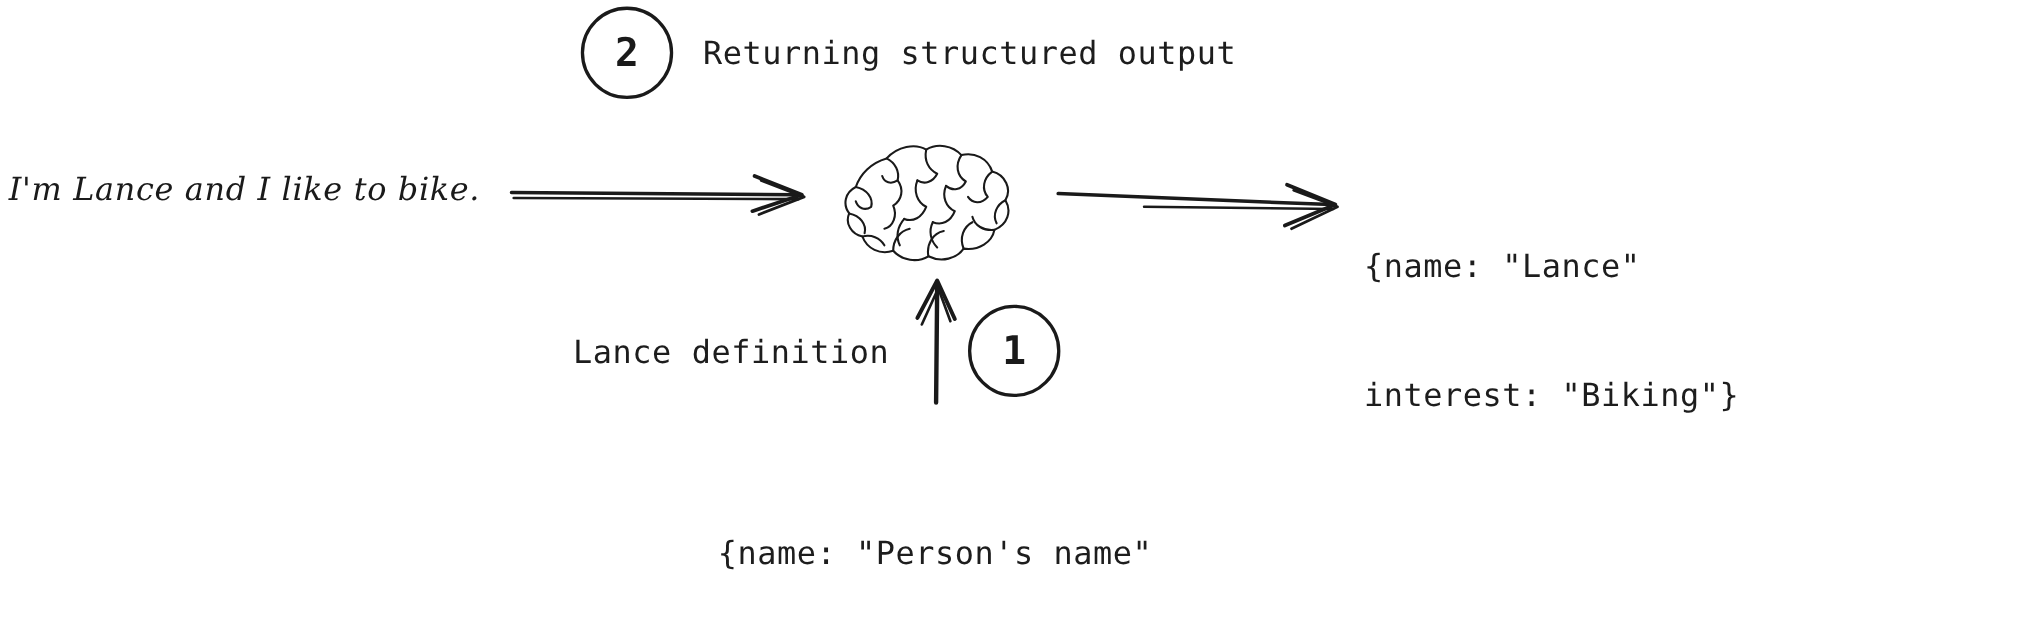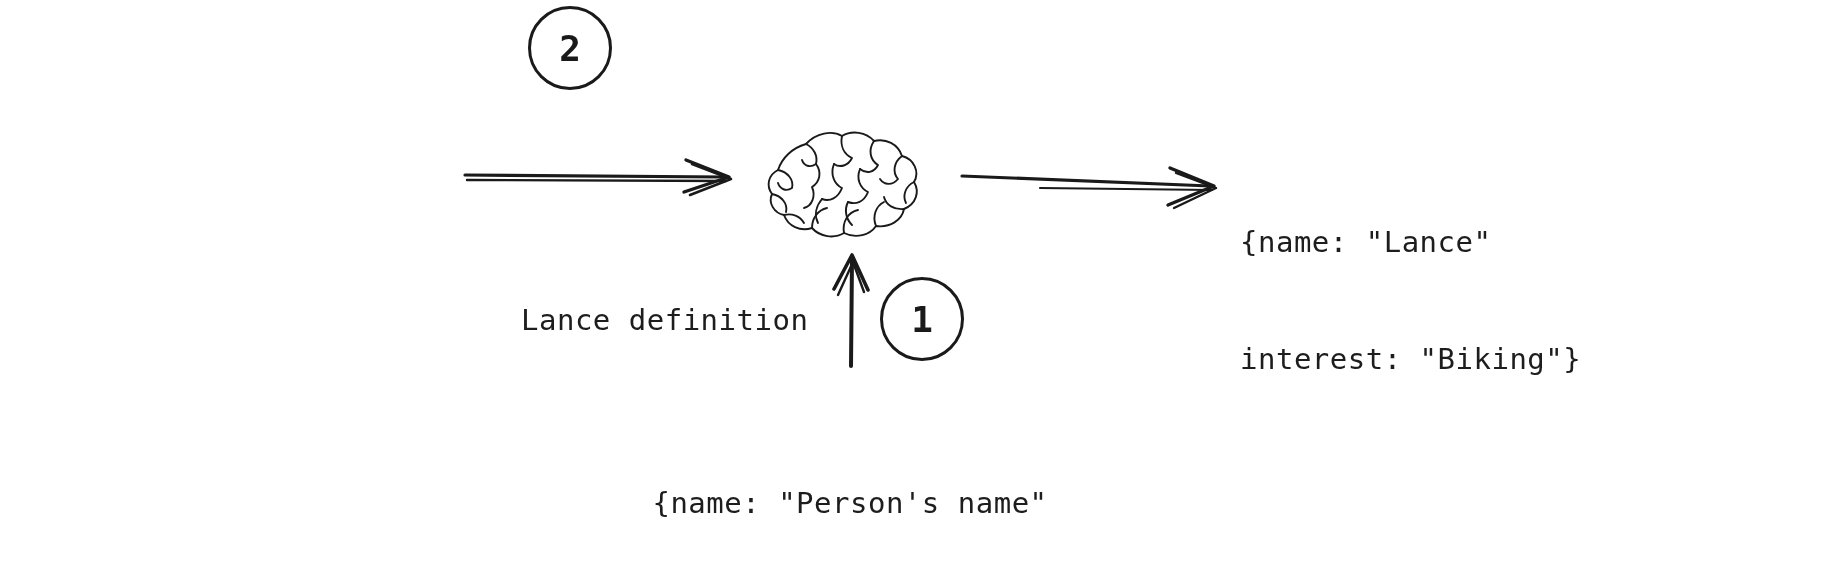--- a/index.html
+++ b/index.html
@@ -164,22 +164,24 @@
       <path d="M142 91 C132 92 124 87 122 79"></path>
       <path d="M114 108 C110 98 114 88 122 84"></path>
       <path d="M82 115 C80 104 86 94 96 92"></path>
       <path d="M50 110 C50 100 56 92 65 90"></path>
       <path d="M22 97 C30 95 38 98 42 105"></path>
       <path d="M60 81 C54 88 52 97 56 105"></path>
       <path d="M86 84 C82 92 84 101 90 107"></path>
     </g>
   </svg>
 
+  <div class="abs hand" id="input-text">I'm Lance and I like to bike.</div>
 
   <div class="abs step-circle" id="step-circle-2">2</div>
+  <div class="abs mono" id="step2-label">Returning structured output</div>
 
   <div class="abs step-circle" id="step-circle-1">1</div>
   <div class="abs mono" id="schema-label">Lance definition</div>
 
   <div class="abs mono" id="schema-code">
     <div>{name: "Person's name"</div>
     
   </div>
 
   <div class="abs mono" id="output-code">

